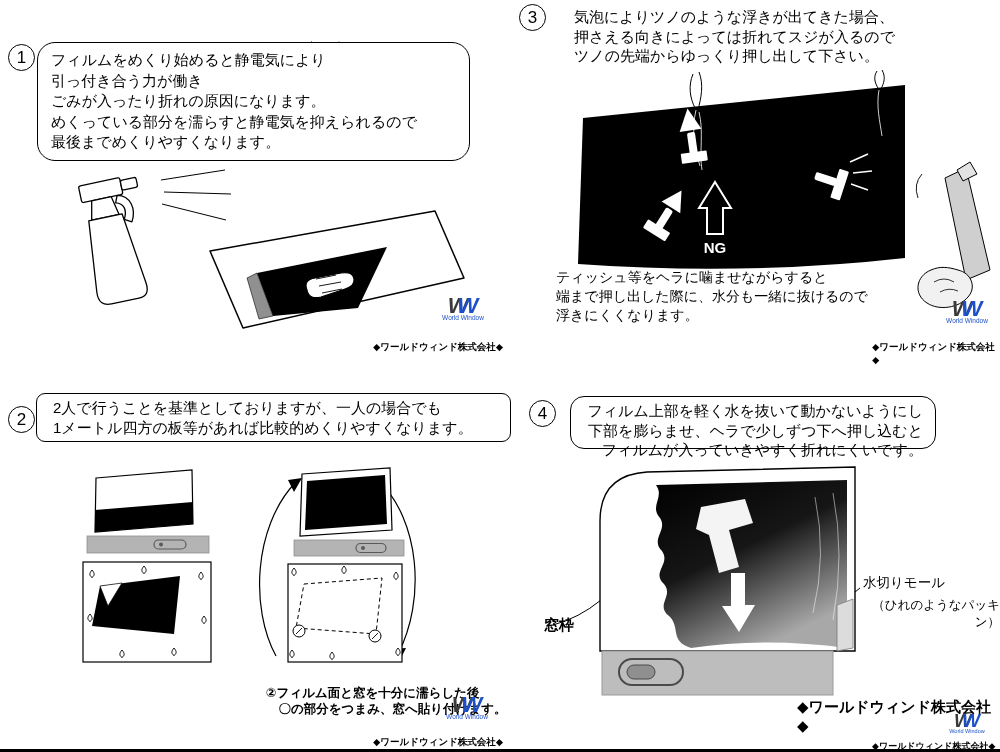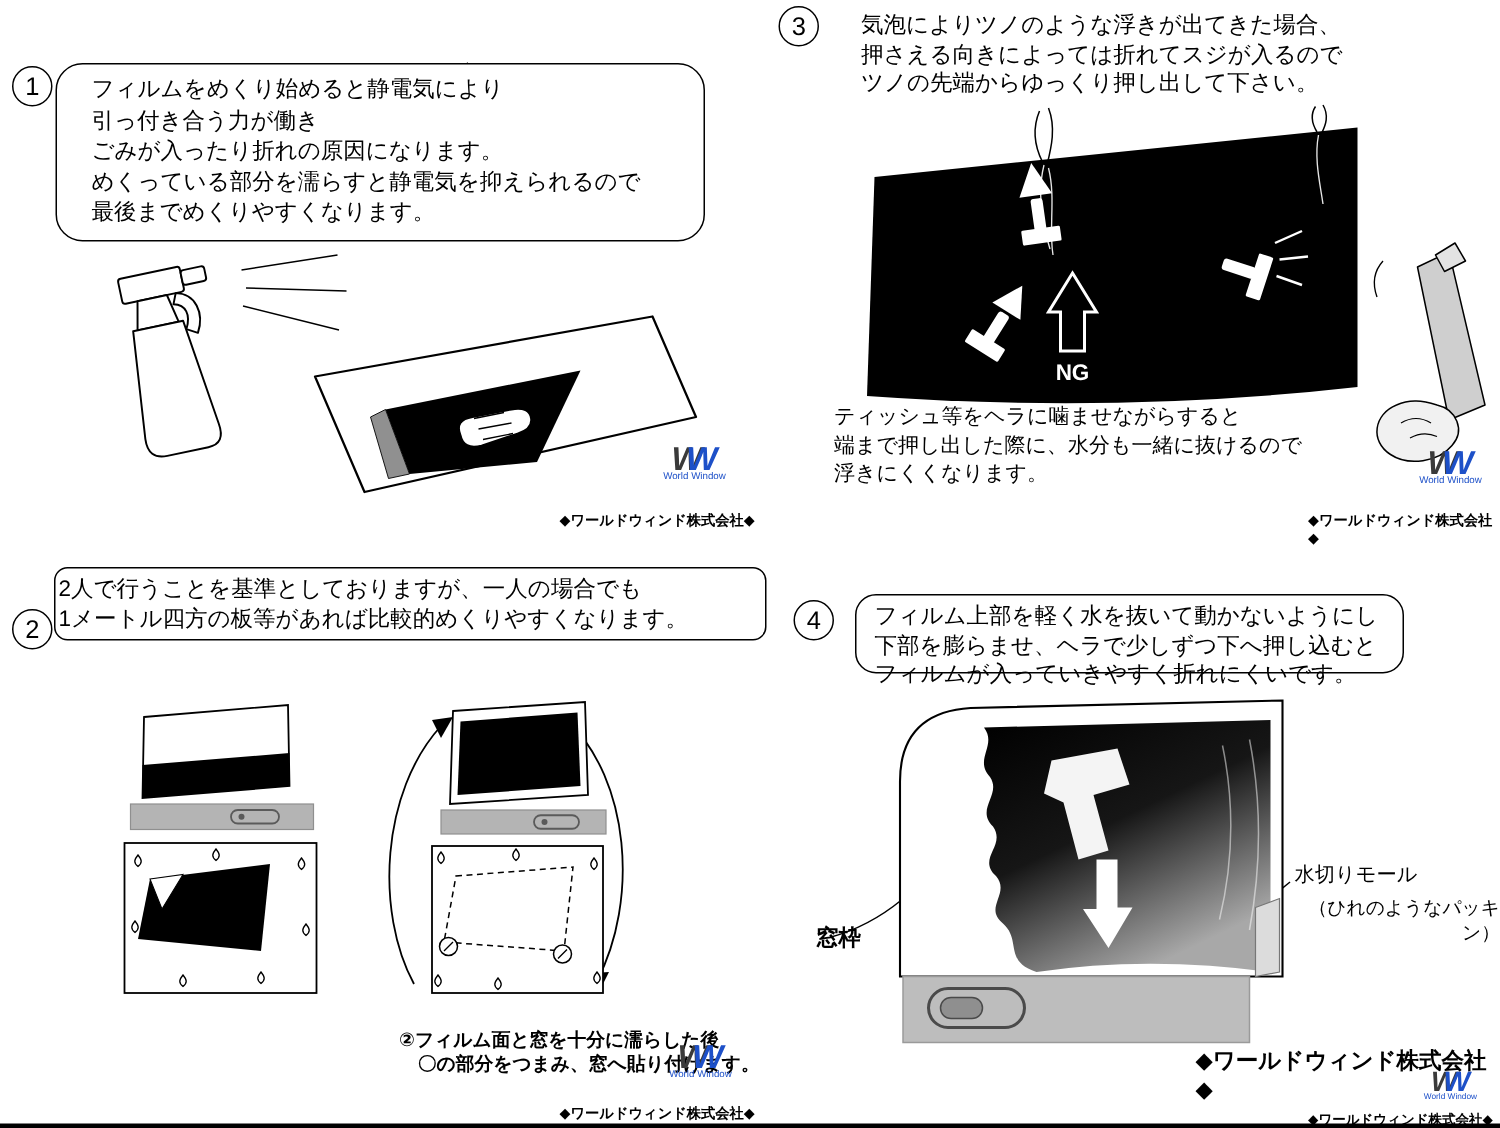--- a/index.html
+++ b/index.html
@@ -27,21 +27,21 @@
 </head>
 <body>
 
 <div class="page">
 
   <div class="abs title" style="left:163px; top:6px;">フィルム施工方法例</div>
 
   <div class="circle-num" style="left:8px; top:44px;">
     <span>1</span>
   </div>
-  <div class="rbox pre" style="left:37px; top:42px; width:433px; height:119px; border-radius:18px; padding:7px 23px; font-size:15px; line-height:20.5px;">フィルムをめくり始めると静電気により
+  <div class="rbox pre" style="left:37px; top:42px; width:433px; height:119px; border-radius:18px; padding:7px 13px; font-size:15px; line-height:20.5px;">フィルムをめくり始めると静電気により
 引っ付き合う力が働き
 ごみが入ったり折れの原因になります。
 めくっている部分を濡らすと静電気を抑えられるので
 最後までめくりやすくなります。</div>
 
   <svg class="illus" style="left:35px; top:158px;" width="440" height="186" viewBox="0 0 440 186">
 
     <g transform="rotate(-12 80 90)" stroke="#000" stroke-width="1.3" fill="#fff" stroke-linejoin="round">
       <rect x="57" y="22" width="42" height="17" rx="2"></rect>
       <rect x="99" y="25" width="16" height="10" rx="2"></rect>
@@ -135,21 +135,21 @@
 
   <div class="logo" style="left:940px; top:298px;">
     <div class="ww"><span class="w1">W</span><span class="w2">W</span></div>
     <div class="cap">World Window</div>
   </div>
   <div class="csmall" style="left:872px; top:341px;">◆ワールドウィンド株式会社◆</div>
 
   <div class="circle-num" style="left:8px; top:406px;">
     <span>2</span>
   </div>
-  <div class="rbox pre" style="left:36px; top:378px; width:475px; height:49px; border-radius:9px; padding:4px 2px; font-size:15px; line-height:19.5px;">2人で行うことを基準としておりますが、一人の場合でも
+  <div class="rbox pre" style="left:36px; top:393px; width:475px; height:49px; border-radius:9px; padding:4px 16px; font-size:15px; line-height:19.5px;">2人で行うことを基準としておりますが、一人の場合でも
 1メートル四方の板等があれば比較的めくりやすくなります。</div>
 
   <svg class="illus" style="left:80px; top:466px;" width="135" height="200" viewBox="0 0 135 200">
     <defs>
       <path id="drop" d="M0,-4 C2.6,-0.8 3.1,1.2 0,3.6 C-3.1,1.2 -2.6,-0.8 0,-4 Z"></path>
     </defs>
     <polygon points="16,12 112,4 113,58 15,66" fill="#fff" stroke="#000" stroke-width="1.2"></polygon>
     <polygon points="15,44 113,36 113,58 15,66" fill="#000"></polygon>
     <rect x="7" y="70" width="122" height="17" fill="#b4b4b4" stroke="#8f8f8f" stroke-width="0.8"></rect>
     <rect x="74" y="74" width="32" height="9" rx="4.5" fill="#b4b4b4" stroke="#5a5a5a" stroke-width="1.2"></rect>
@@ -201,21 +201,21 @@
 
   <div class="logo" style="left:440px; top:694px;">
     <div class="ww"><span class="w1">W</span><span class="w2">W</span></div>
     <div class="cap">World Window</div>
   </div>
   <div class="csmall" style="left:373px; top:736px;">◆ワールドウィンド株式会社◆</div>
 
   <div class="circle-num" style="left:529px; top:400px;">
     <span>4</span>
   </div>
-  <div class="rbox pre" style="left:570px; top:396px; width:366px; height:53px; border-radius:14px; padding:4px 12px; font-size:15px; line-height:19.5px;">フィルム上部を軽く水を抜いて動かないようにし
+  <div class="rbox pre" style="left:570px; top:396px; width:366px; height:53px; border-radius:14px; padding:4px 12px; font-size:15px; line-height:19.5px;text-align:right;">フィルム上部を軽く水を抜いて動かないようにし
 下部を膨らませ、ヘラで少しずつ下へ押し込むと
 フィルムが入っていきやすく折れにくいです。</div>
 
   <svg class="illus" style="left:515px; top:455px;" width="485" height="250" viewBox="0 0 485 250">
     <defs>
       <linearGradient id="g4" x1="0" y1="0" x2="0.55" y2="1">
         <stop offset="0" stop-color="#000"></stop>
         <stop offset="0.5" stop-color="#161616"></stop>
         <stop offset="0.8" stop-color="#6e6e6e"></stop>
         <stop offset="1" stop-color="#a8a8a8"></stop>

